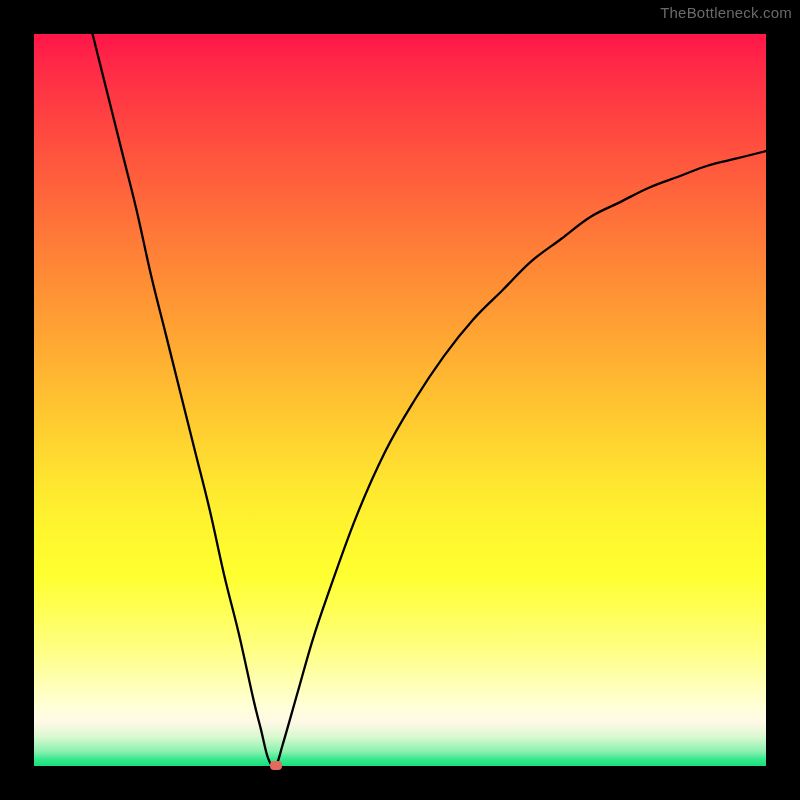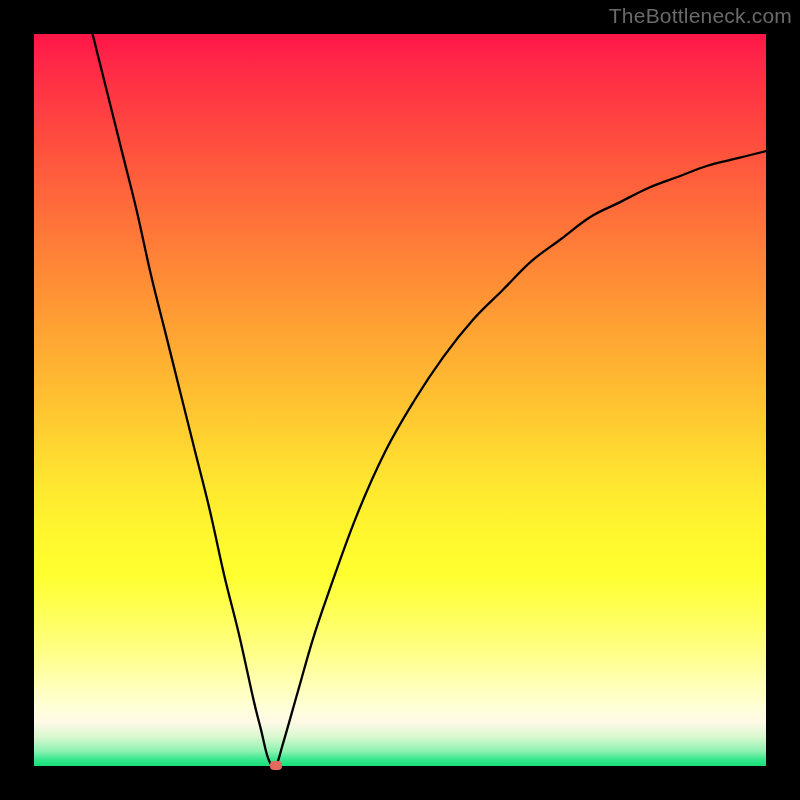--- a/index.html
+++ b/index.html
@@ -51,21 +51,21 @@
     left: 0;
     top: 0;
     width: 732px;
     height: 732px;
   }
   .watermark {
     position: absolute;
     top: 4px;
     right: 8px;
     color: #6a6a6a;
-    font-size: 21px;
+    font-size: 15px;
     font-weight: 400;
     letter-spacing: 0.2px;
   }
   .marker {
     position: absolute;
     width: 12px;
     height: 9px;
     background: #e46a5e;
     border-radius: 4px / 4px;
   }

